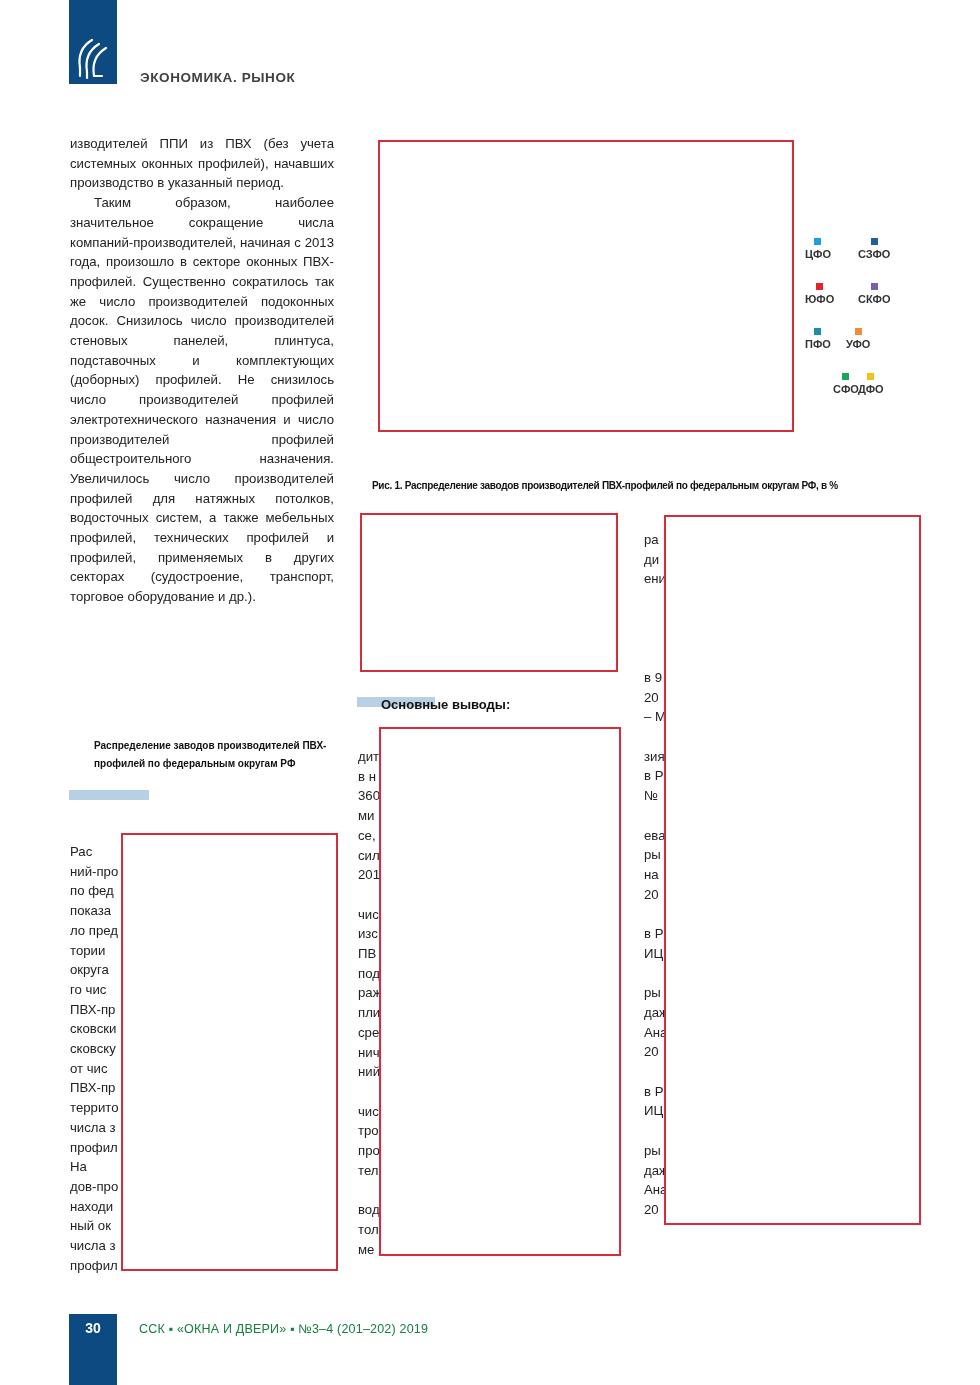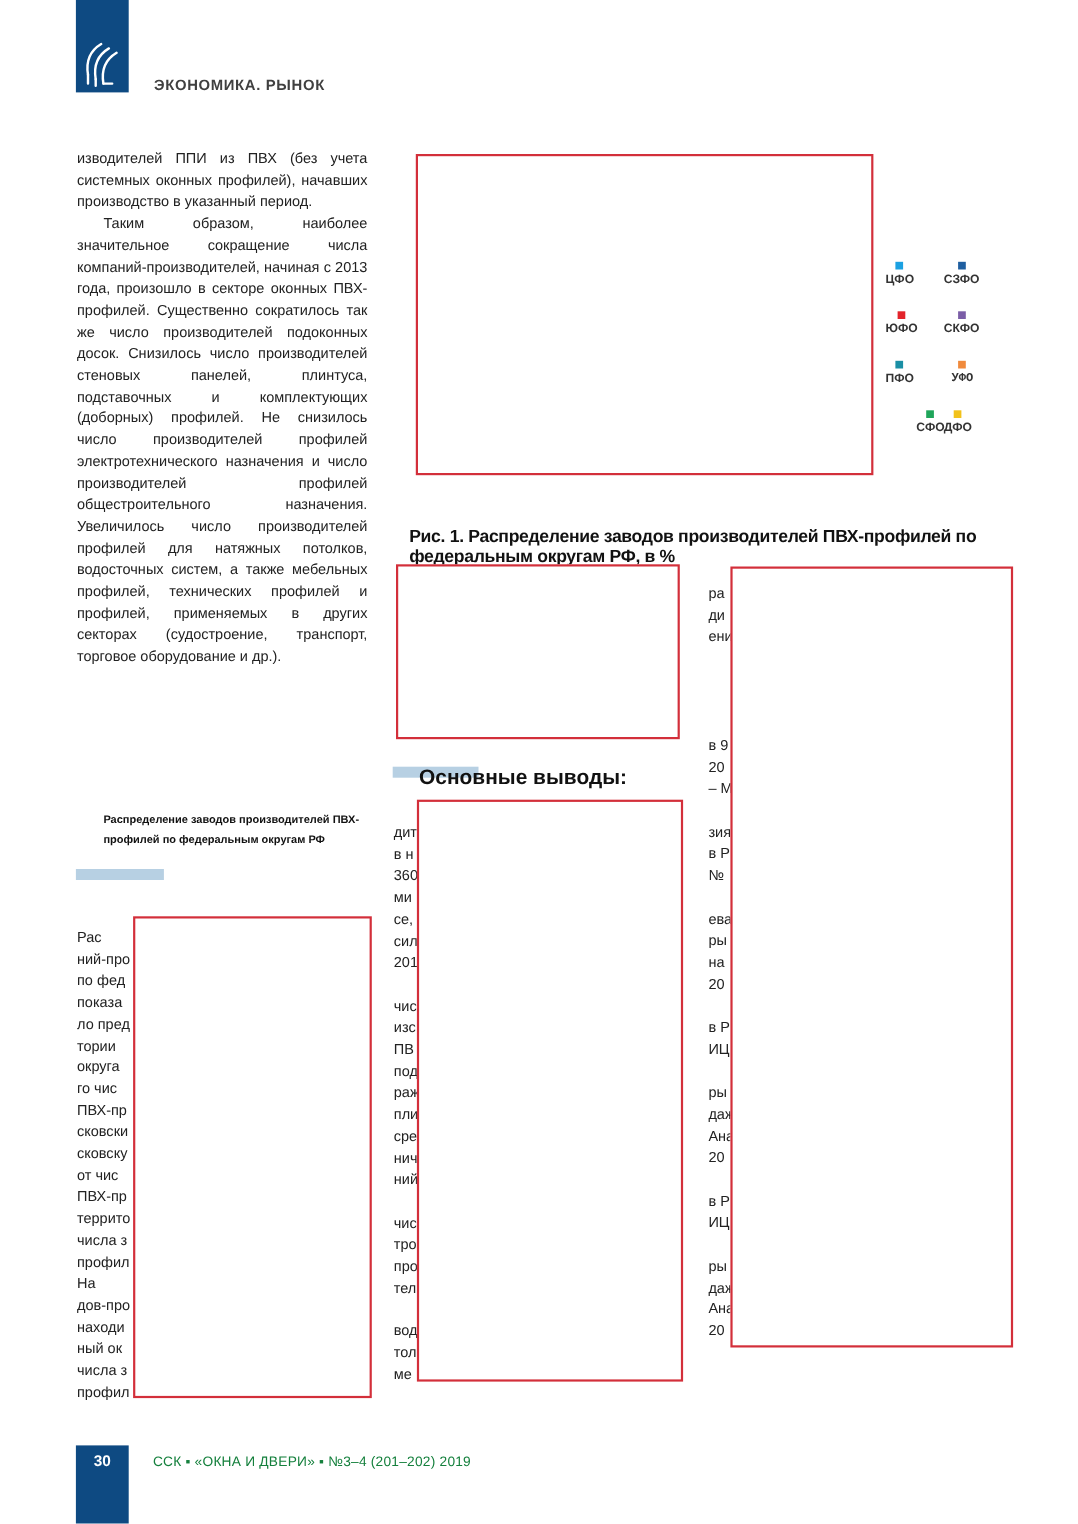--- a/index.html
+++ b/index.html
@@ -14,23 +14,23 @@
   .col p.ind { text-indent:24px; }
   .col1 { left:70px; top:134px; width:264px; }
   .subhead { left:94px; top:737px; width:250px; font-size:10px; line-height:18px; font-weight:bold; color:#111; }
   .subhead-bar { left:69px; top:790px; width:80px; height:10px; background:#b7d0e3; }
   .masked { border:2px solid #d32f3a; background:#fff; box-sizing:border-box; }
   .frag { font-size:13.2px; line-height:19.7px; white-space:pre; }
   .chart-box { left:378px; top:140px; width:416px; height:292px; }
   .legend { left:805px; top:238px; width:110px; font-size:11px; font-weight:bold; color:#333; }
   .legend-item { position:absolute; display:flex; align-items:center; gap:3px;flex-direction:column; }
   .legend-item .sw { width:7px; height:7px; display:inline-block; }
-  .caption { left:372px; top:480px; font-size:16px; font-weight:bold; color:#111; letter-spacing:-0.3px; }
+  .caption { left:372px; top:480px; font-size:10px; font-weight:bold; color:#111; letter-spacing:-0.3px; }
   .concl-bar { left:357px; top:697px; width:78px; height:10px; background:#b7d0e3; }
-  .concl { left:381px; top:697px; font-size:19px; font-weight:bold; color:#111; }
+  .concl { left:381px; top:697px; font-size:13px; font-weight:bold; color:#111; }
   .footer-bar { left:69px; top:1314px; width:48px; height:71px; background:#0e4a82; }
   .page-num { left:69px; top:1320px; width:48px; text-align:center; color:#fff; font-weight:bold; font-size:14px; }
   .footer-text { left:139px; top:1322px; font-size:12.5px; color:#15803d; letter-spacing:0.2px; }
 </style>
 </head>
 <body>
 
 <div class="abs brand-bar"></div>
 <svg class="abs logo" viewBox="0 0 42 44">
   <g fill="none" stroke="#ffffff" stroke-width="2.2" stroke-linecap="round">
@@ -91,21 +91,21 @@
       <span>ЮФО</span>
     </div>
     <div class="legend-item" style="left: 53px; top: 45px;">
       <span class="sw" style="background: rgb(123, 94, 167);"></span>
       <span>СКФО</span>
     </div>
     <div class="legend-item" style="left: 0px; top: 90px;">
       <span class="sw" style="background: rgb(26, 143, 165);"></span>
       <span>ПФО</span>
     </div>
-    <div class="legend-item" style="left: 60px; top: 90px; font-family: Liberation Mono, monospace;">
+    <div class="legend-item" style="left: 41px; top: 90px;">
       <span class="sw" style="background: rgb(240, 138, 60);"></span>
       <span>УФО</span>
     </div>
     <div class="legend-item" style="left: 0px; top: 135px; padding-left: 28px;">
       <span class="sw" style="background: rgb(31, 165, 90);"></span>
       <span>СФО</span>
     </div>
     <div class="legend-item" style="left: 53px; top: 135px;">
       <span class="sw" style="background: rgb(242, 194, 27);"></span>
       <span>ДФО</span>

